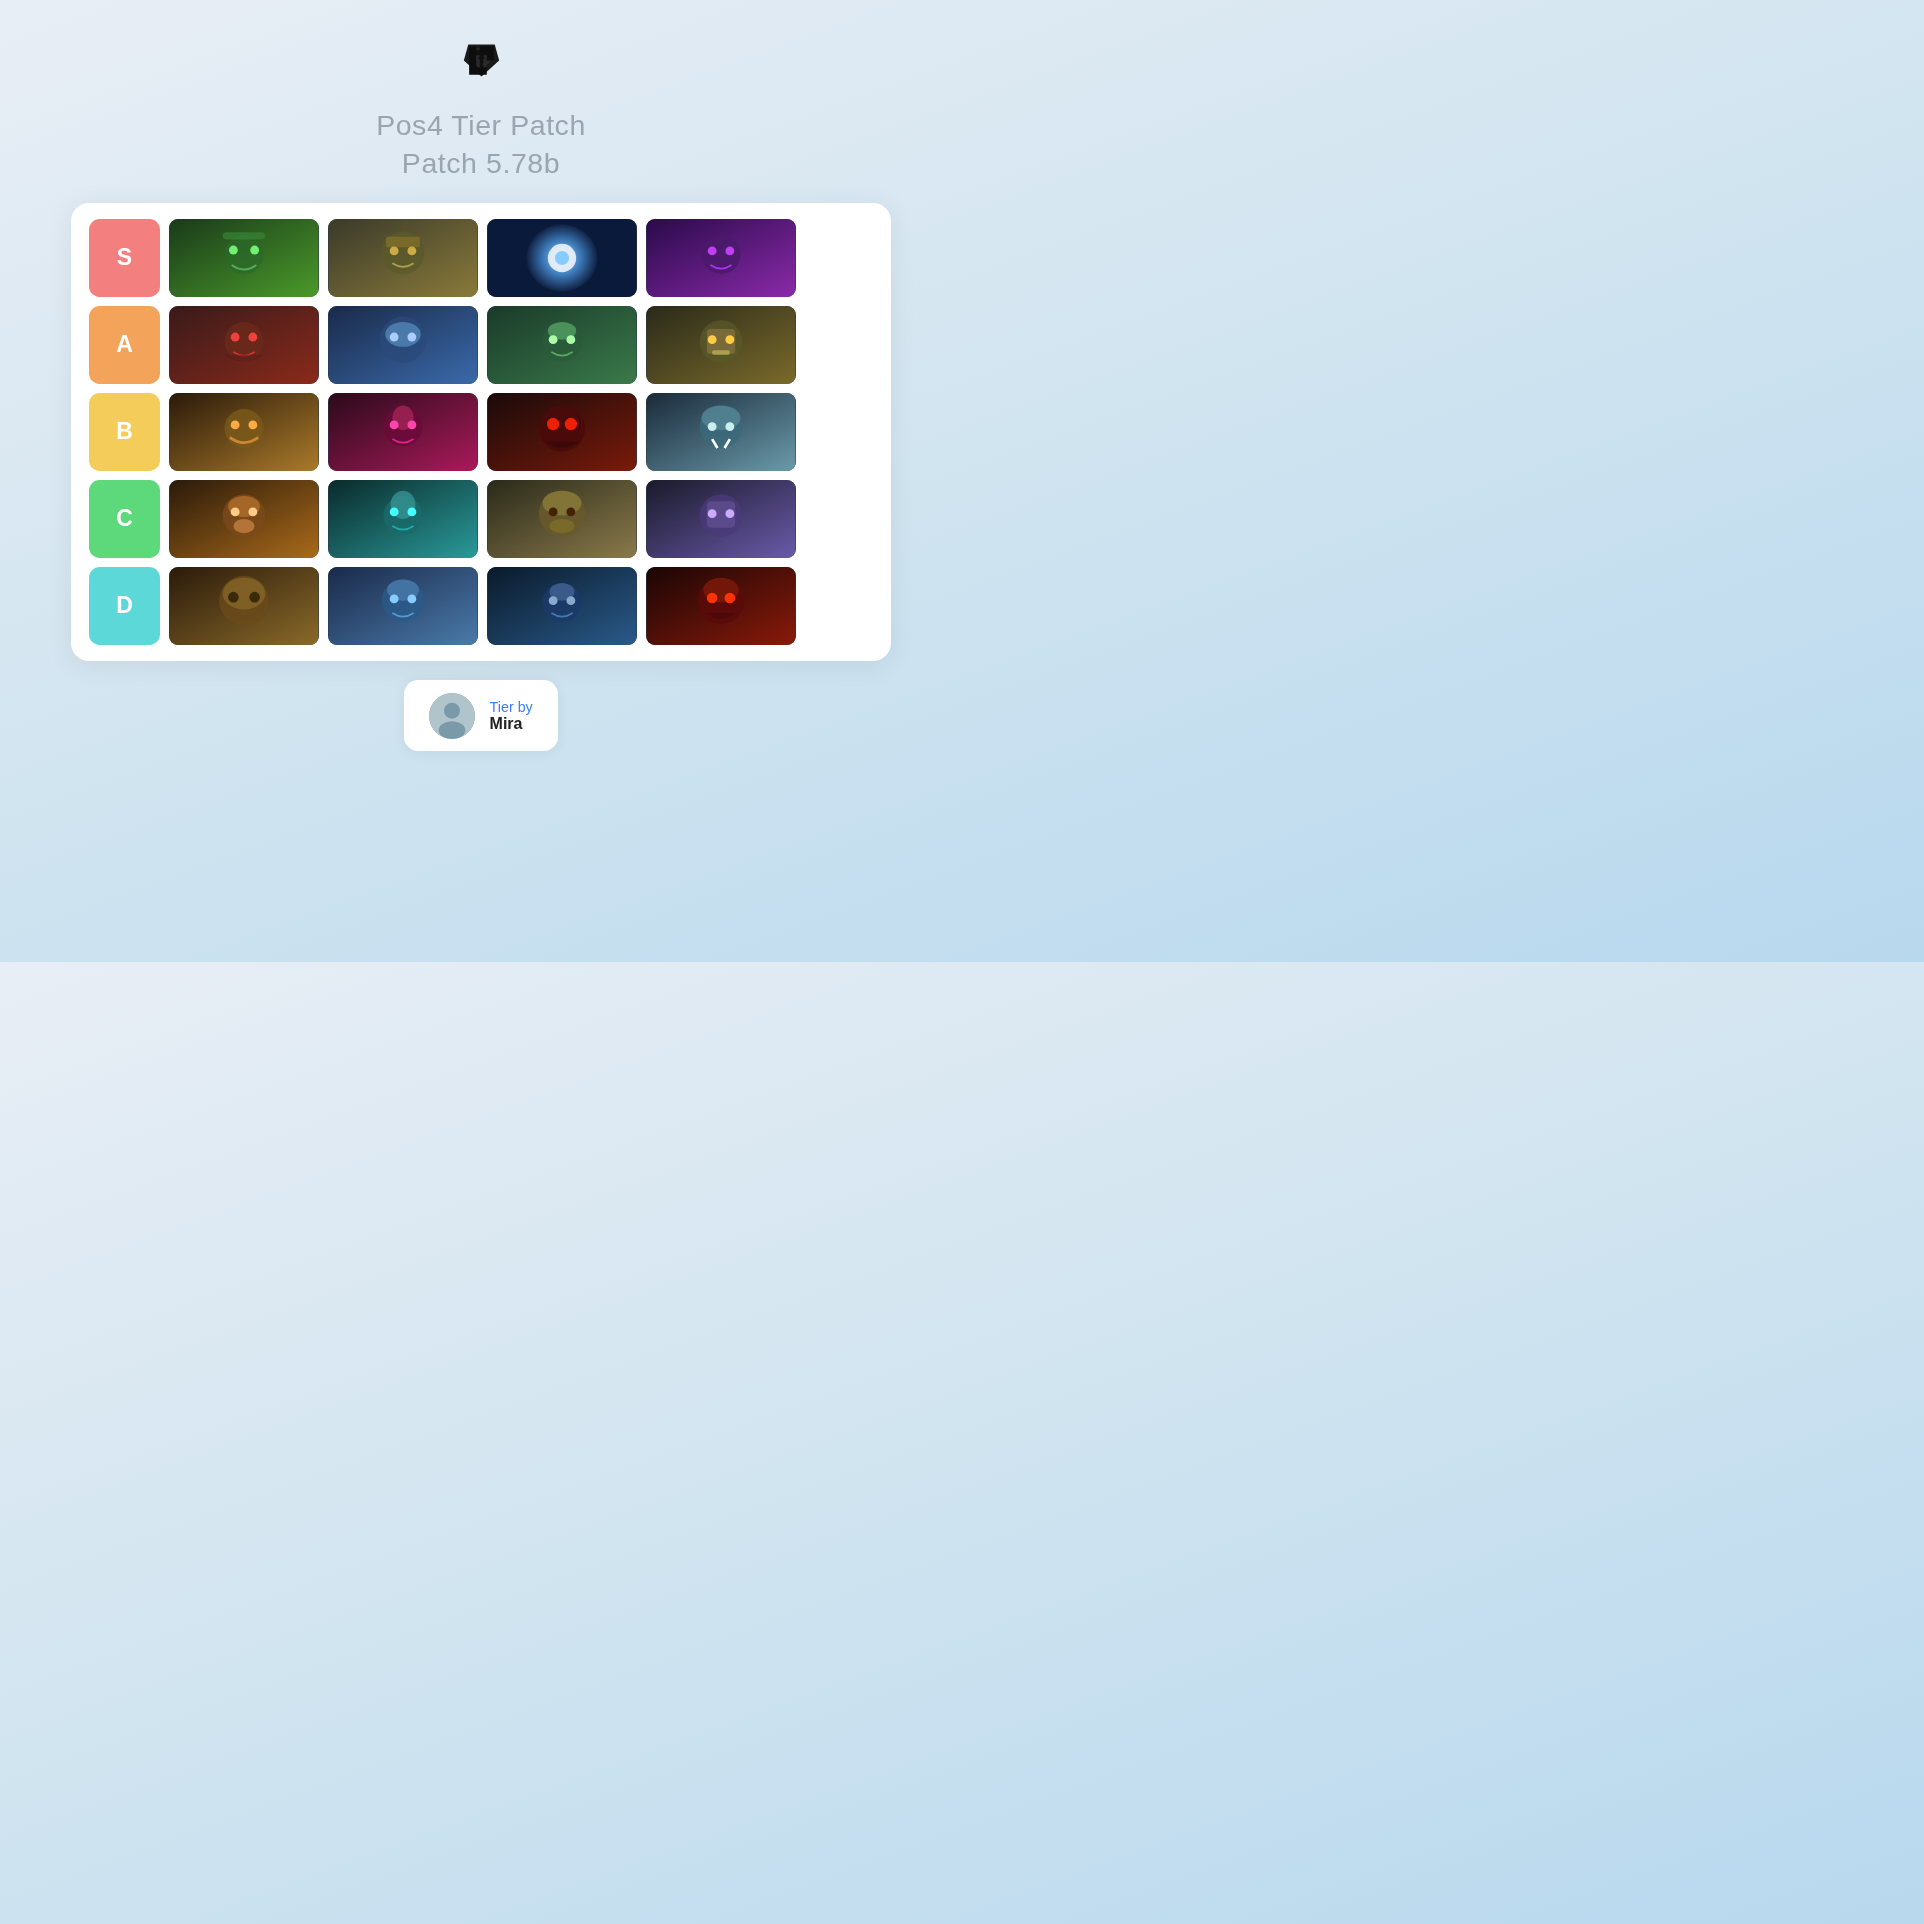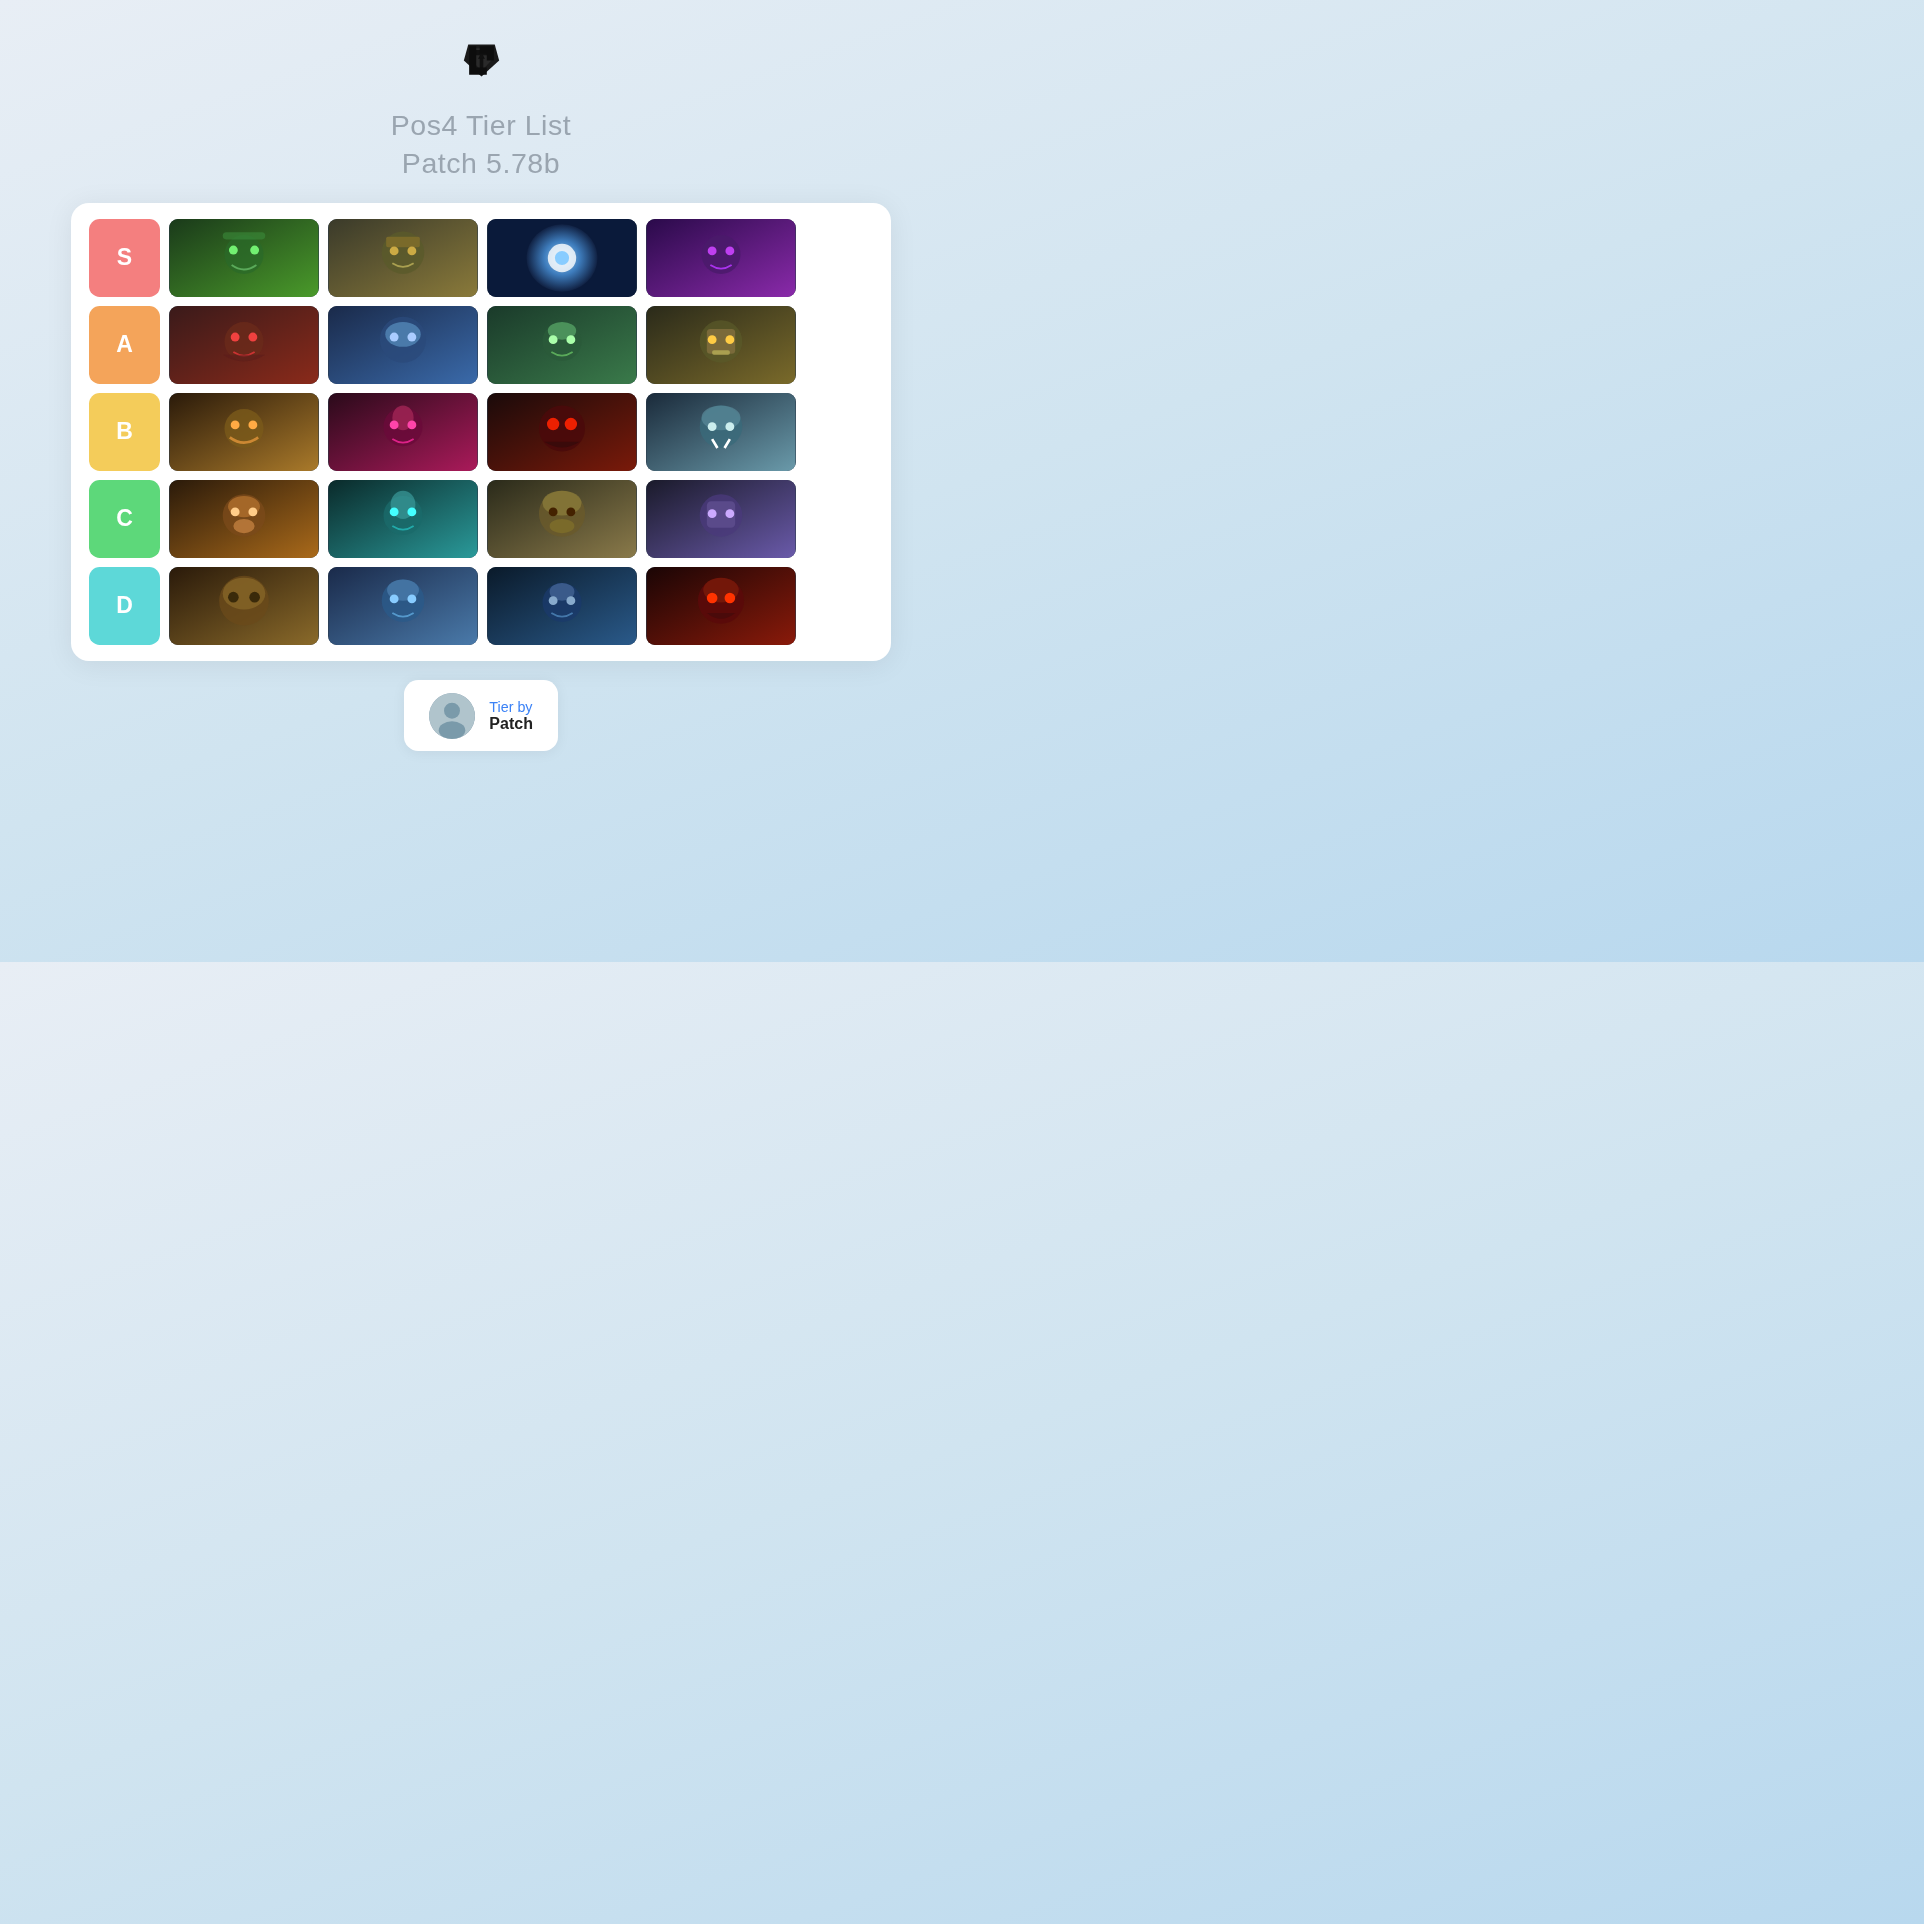--- a/index.html
+++ b/index.html
@@ -156,21 +156,21 @@
     <path d="M18 15 L42 15 L46 32 L30 47 L14 32 Z" fill="none" stroke="#111" stroke-width="0"></path>
     <polygon points="30,8 52,22 52,46 30,52 8,46 8,22" fill="none"></polygon>
 
     <path d="M24 14 L24 38 L36 38 L36 46 L16 46 L16 14 Z" fill="#0d0d0d"></path>
     <path d="M28 14 L44 14 L44 30 L36 30 L36 22 L36 22 L28 22 Z" fill="#0d0d0d"></path>
   </svg>
 </div>
 
 <div class="title-area">
   <div class="title-text">
-    <span>Pos4 Tier List</span><br>
+    <span>Pos4 Tier Patch</span><br>
     <span>Patch 5.78b</span>
   </div>
 </div>
 
 <div class="tier-card" id="tier-card">
 
 <div class="tier-row">
       <div class="tier-label tier-s">S</div>
       <div class="hero-grid">
         <div class="hero-img" title="Arc Warden">
@@ -514,16 +514,16 @@
   <div class="avatar">
 
     <svg width="46" height="46" viewBox="0 0 52 52" fill="none">
       <circle cx="26" cy="26" r="26" fill="#b0c4cc"></circle>
       <circle cx="26" cy="20" r="9" fill="#7a9aaa"></circle>
       <ellipse cx="26" cy="42" rx="15" ry="10" fill="#7a9aaa"></ellipse>
     </svg>
   </div>
   <div class="author-text">
     <span class="tier-by-label">Tier by</span>
-    <span class="author-name">Patch</span>
+    <span class="author-name">Mira</span>
   </div>
 </div>
 
 
 </body></html>

